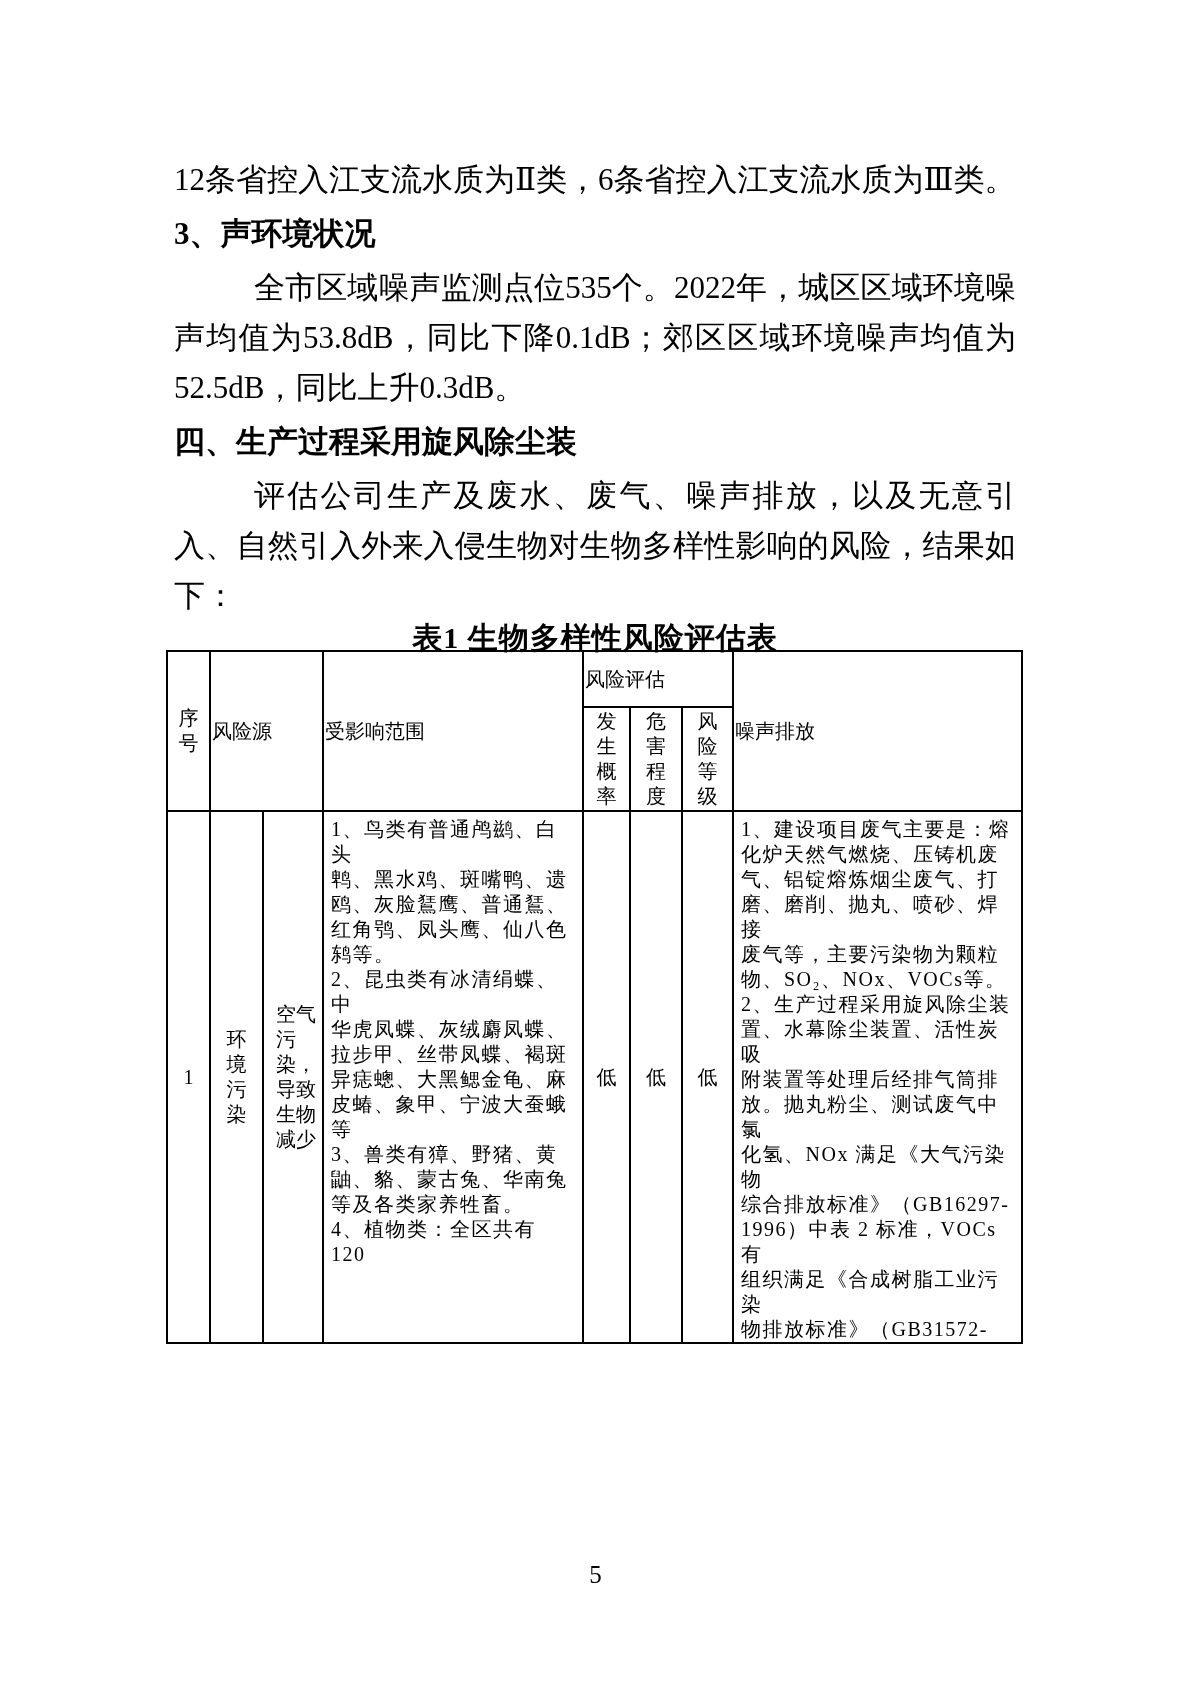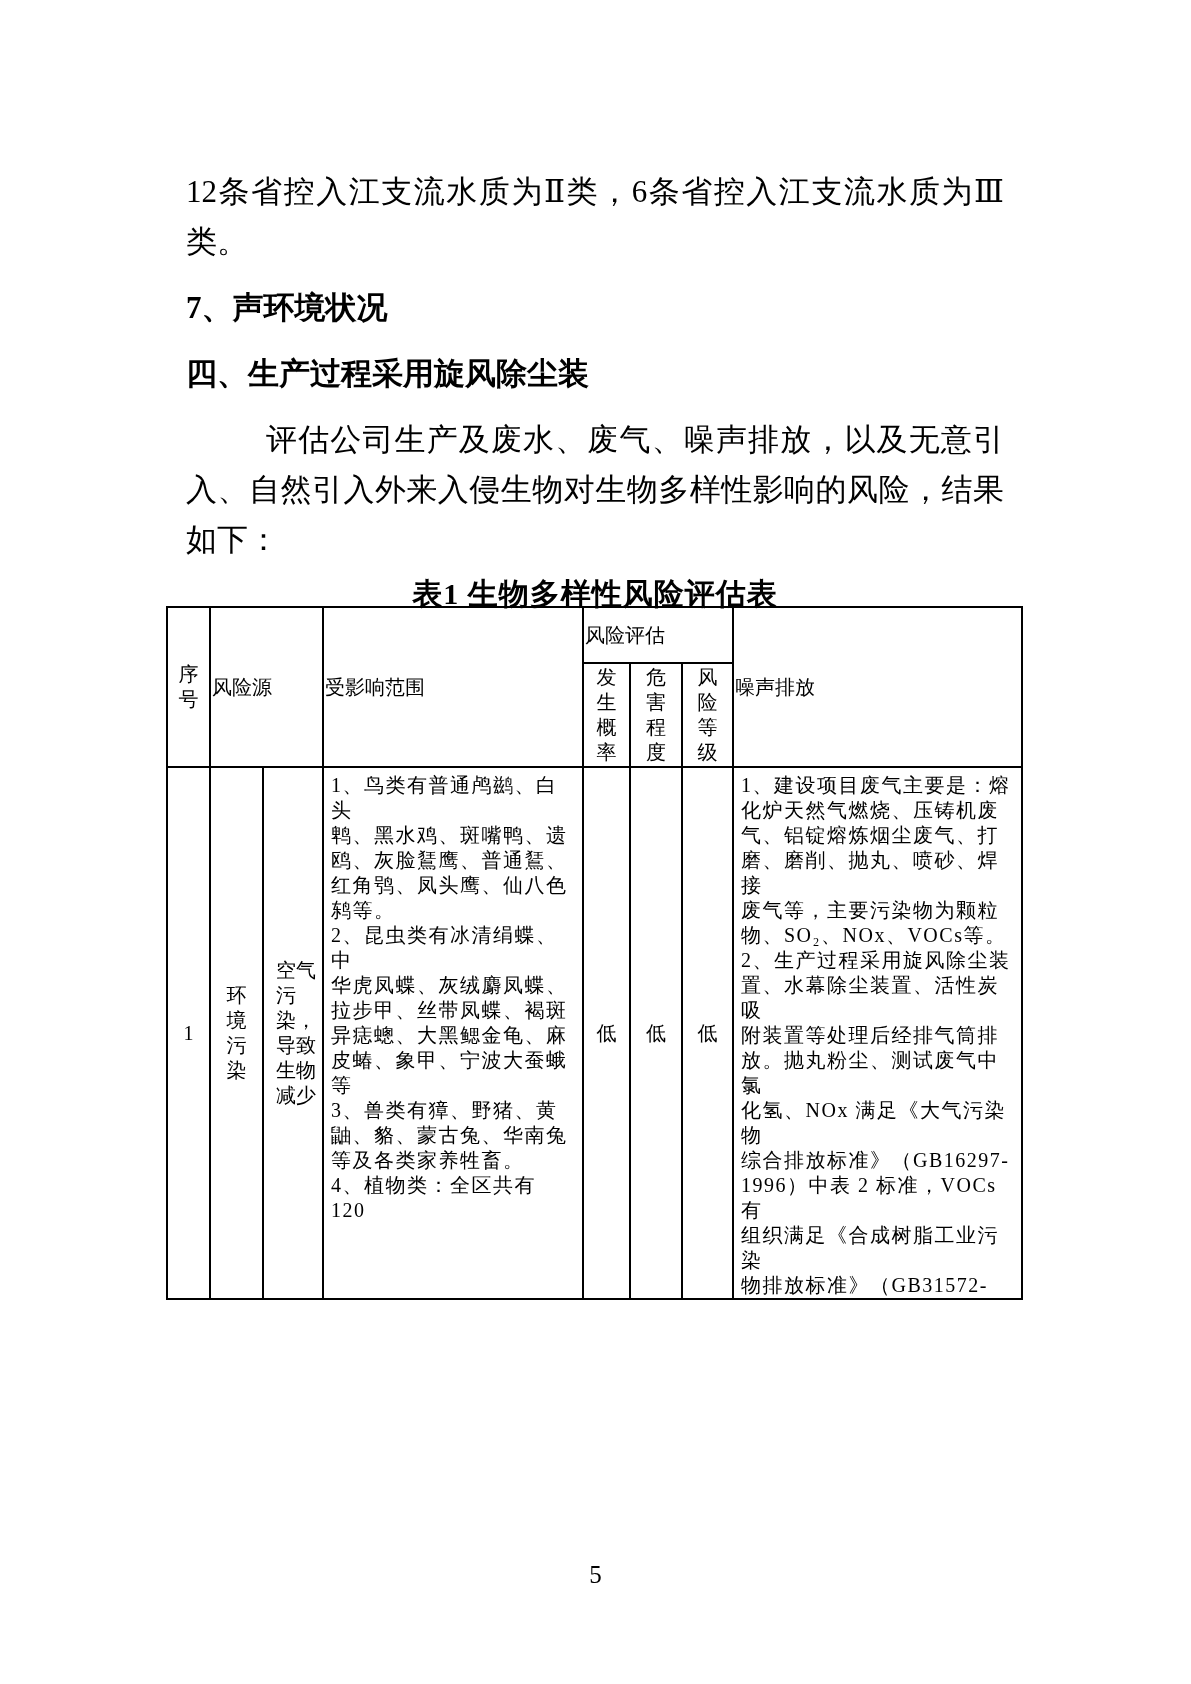--- a/index.html
+++ b/index.html
@@ -5,21 +5,21 @@
   html,body{margin:0;padding:0;}
   body{
     width:1191px;height:1684px;background:#ffffff;position:relative;
     font-family:"Liberation Serif","DejaVu Serif",serif;color:#000;
     overflow:hidden;
   }
   .content{
     position:absolute;left:170px;top:151px;width:850px;
   }
   .content p{
-    margin:16px;font-size:31px;line-height:50px;text-align:justify;
+    margin:4px;font-size:31px;line-height:50px;text-align:justify;
   }
   .content p.ind{text-indent:80px;}
   .content p.hd{font-weight:bold;text-align:left;}
   .tbl-title{
     margin:0;font-size:30px;line-height:25px;font-weight:bold;text-align:center;
     letter-spacing:1px;
   }
   table.risk{
     border-collapse:collapse;table-layout:fixed;
     width:855px;margin-left:-4px;
@@ -48,21 +48,22 @@
   .page-num{
     position:absolute;top:1562px;left:0;width:1191px;
     text-align:center;font-size:25px;line-height:25px;
   }
 </style>
 </head>
 <body>
 
 <div class="content">
   <p>12条省控入江支流水质为Ⅱ类，6条省控入江支流水质为Ⅲ类。</p>
-  <p class="hd">7、声环境状况</p>
+  <p class="hd">3、声环境状况</p>
+  <p class="ind">全市区域噪声监测点位535个。2022年，城区区域环境噪声均值为53.8dB，同比下降0.1dB；郊区区域环境噪声均值为52.5dB，同比上升0.3dB。</p>
   <p class="hd">四、生产过程采用旋风除尘装</p>
   <p class="ind">评估公司生产及废水、废气、噪声排放，以及无意引入、自然引入外来入侵生物对生物多样性影响的风险，结果如下：</p>
 
   <div class="tbl-title">表1 生物多样性风险评估表</div>
 
   <table class="risk">
     <colgroup>
       <col style="width:43px">
         <col style="width:53px">
         <col style="width:60px">

